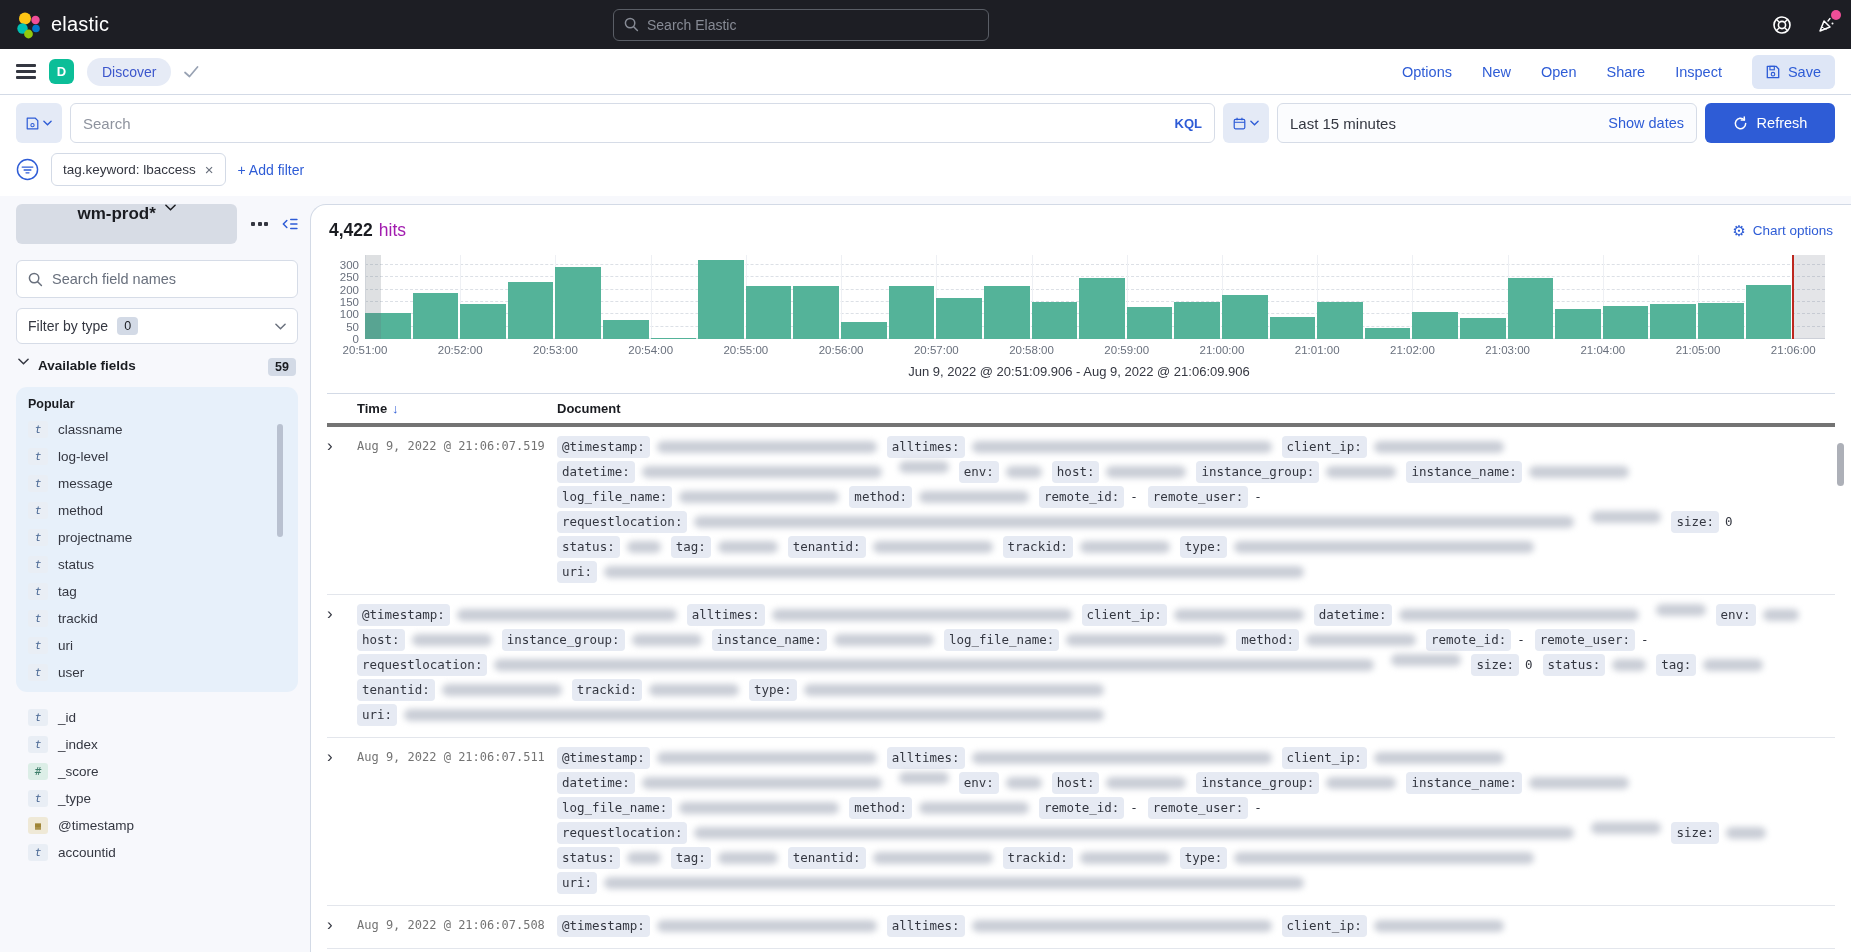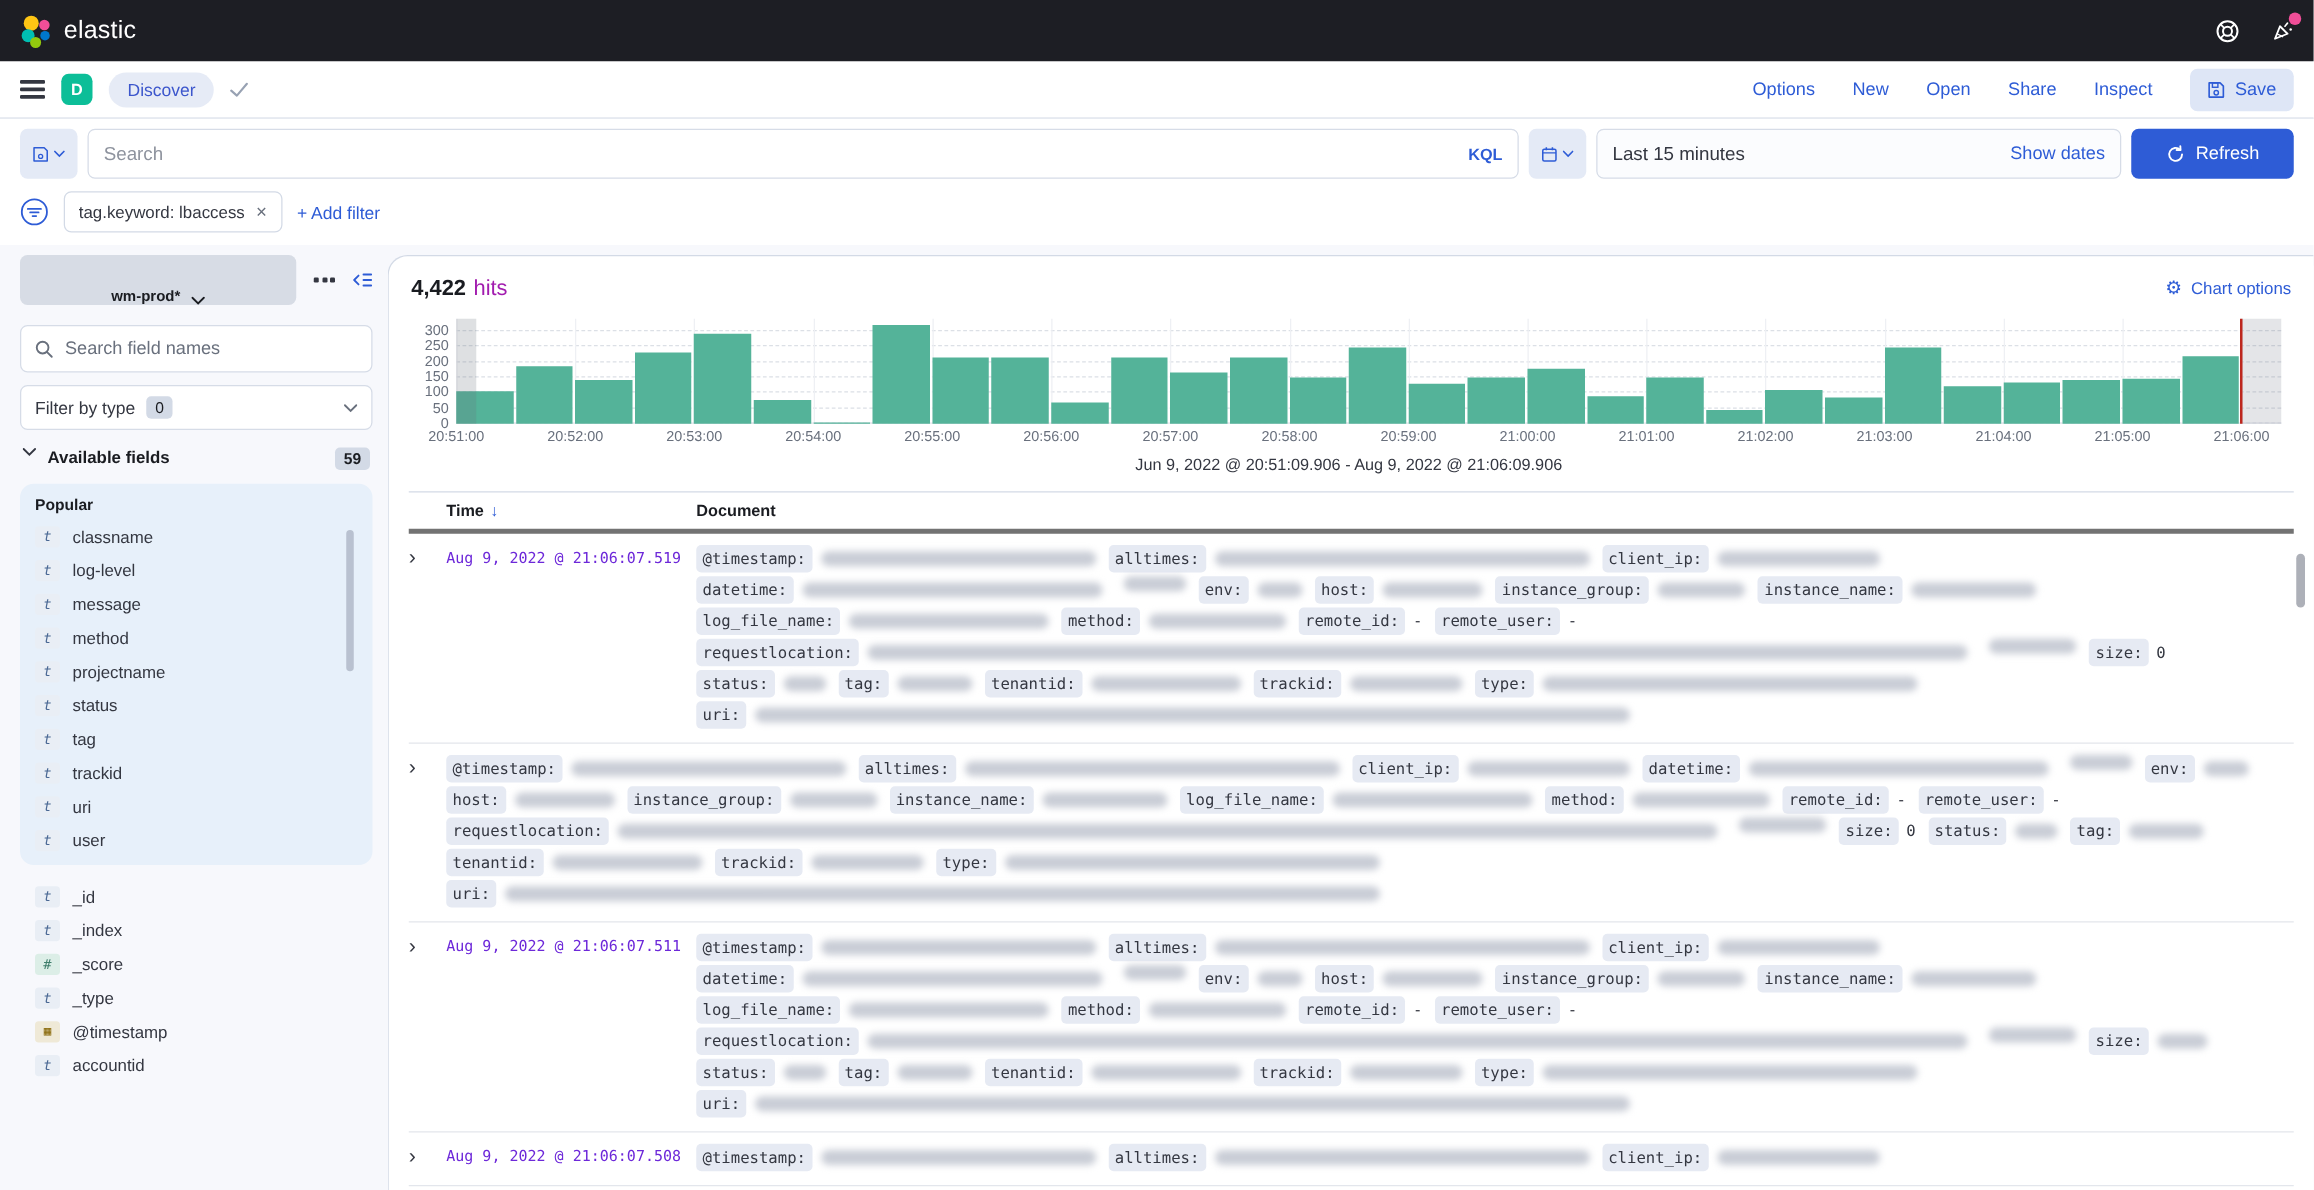--- a/index.html
+++ b/index.html
@@ -49,21 +49,21 @@
   .filter-chip { border:1px solid #D3DAE6; border-radius:6px; height:33px; display:flex; align-items:center;
     gap:9px; padding:0 11px; font-size:13.5px; color:#343741; background:#fff; cursor:pointer; }
   .chip-x { color:#69707D; font-size:15px; cursor:pointer; }
   .add-filter { color:#2E5CD6; font-size:14px; cursor:pointer; }
 
   
   .workspace { display:flex; background:#F7F8FC; height:775px; }
   .sidebar { width:310px; flex:none; padding:8px 12px 0 16px; position:relative; }
   .index-row { display:flex; align-items:center; gap:10px; }
   .index-btn { width:238px; height:40px; background:#D7DCE5; border:none; border-radius:6px; font-weight:700;
-    font-size:12px; color:#1A1C21; display:flex; align-items:flex-end; justify-content:center; gap:9px; cursor:pointer;
+    font-size:17px; color:#1A1C21; display:flex; align-items:flex-start; justify-content:center; gap:9px; cursor:pointer;
     font-family:"Liberation Sans",sans-serif; }
   .dots-icon { display:flex; gap:2.5px; cursor:pointer; padding:4px; }
   .dots-icon i { width:4px; height:4px; background:#343741; border-radius:1px; }
   .field-search { margin-top:16px; height:38px; border:1px solid #D6DCE7; border-radius:6px; background:#fff;
     display:flex; align-items:center; gap:9px; padding:0 11px; }
   .field-search .ph { color:#69707D; font-size:14.5px;text-align:right; }
   .type-filter { margin-top:10px; height:36px; border:1px solid #D6DCE7; border-radius:6px; background:#fff;
     display:flex; align-items:center; gap:9px; padding:0 11px; cursor:pointer; }
   .type-filter .lbl { font-size:14px; color:#343741; }
   .count-badge { background:#D3DAE6; border-radius:4px; padding:2px 7px; font-size:12.5px; color:#1A1C21; }
@@ -105,21 +105,21 @@
   .chart-sub { position:absolute; bottom:2px; left:0; right:0; text-align:center; font-size:13px; color:#343741; }
 
   
   .doc-table { margin-top:12px; border-top:1px solid #D3DAE6; }
   .thead { display:flex; align-items:center; padding:7px 0 7px 30px; border-bottom:4px solid #737373; }
   .th-time { width:200px; font-size:13px; font-weight:700; color:#1A1C21; display:flex; gap:5px; align-items:center; cursor:pointer; }
   .sort-arrow { color:#2E5CD6; font-size:13px; }
   .th-doc { font-size:13px; font-weight:700; color:#1A1C21; }
   .trow { display:flex; padding:9px 0 8px; border-bottom:1px solid #E3E6EC; }
   .chev { width:30px; padding-top:1px; font-size:17px; line-height:1; color:#343741; cursor:pointer; }
-  .ttime { width:200px; flex:none; font-family:"DejaVu Sans Mono", monospace; font-size:12px; color:#6d28d9; padding-top:3px; }
+  .ttime { width:200px; flex:none; font-family:"DejaVu Sans Mono", monospace; font-size:12px; color:#737373; padding-top:3px; }
   .tdoc { flex:1; line-height:22px; font-family:"DejaVu Sans Mono", monospace; font-size:12.5px; }
   .funit { display:inline-flex; align-items:center; margin:0 10px 3px 0; white-space:nowrap; vertical-align:top; }
   .pill { background:#E6EAF3; border-radius:4px; padding:0 5px; color:#343741; }
   .fval { margin-left:6px; color:#343741; }
   .blob { display:inline-block; height:12px; border-radius:6px; background:#C9CDD6; filter:blur(3px); margin-left:7px; }
   .table-scroll { position:absolute; right:7px; top:238px; width:7px; height:43px; background:#69707D; border-radius:4px; opacity:.55; cursor:grab; }
 
   svg { display:block; }
 </style>
 </head>
@@ -128,20 +128,27 @@
 <div class="topbar">
   <div class="brand">
     <svg width="28" height="28" viewBox="0 0 28 28">
       <circle cx="11" cy="7.5" r="6" fill="#FEC514"></circle>
       <circle cx="21.5" cy="9" r="4.2" fill="#F04E98"></circle>
       <circle cx="8.5" cy="17.5" r="5.2" fill="#00BFB3"></circle>
       <circle cx="22" cy="17.5" r="3.8" fill="#0077CC"></circle>
       <circle cx="14.5" cy="23" r="4.4" fill="#93C90E"></circle>
     </svg>
     <span class="brand-text">elastic</span>
+  </div>
+  <div class="top-search">
+    <svg width="15" height="15" viewBox="0 0 16 16">
+      <circle cx="6.5" cy="6.5" r="5" fill="none" stroke="#878B95" stroke-width="1.6"></circle>
+      <line x1="10.3" y1="10.3" x2="14.3" y2="14.3" stroke="#878B95" stroke-width="1.6" stroke-linecap="round"></line>
+    </svg>
+    <span class="ph">Search Elastic</span>
   </div>
   <div class="top-icons">
     <div class="top-icon">
       <svg width="20" height="20" viewBox="0 0 20 20">
         <circle cx="10" cy="10" r="8" fill="none" stroke="#fff" stroke-width="1.6"></circle>
         <circle cx="10" cy="10" r="3.6" fill="none" stroke="#fff" stroke-width="1.6"></circle>
         <line x1="4.5" y1="4.5" x2="7.3" y2="7.3" stroke="#fff" stroke-width="1.4"></line>
         <line x1="15.5" y1="4.5" x2="12.7" y2="7.3" stroke="#fff" stroke-width="1.4"></line>
         <line x1="4.5" y1="15.5" x2="7.3" y2="12.7" stroke="#fff" stroke-width="1.4"></line>
         <line x1="15.5" y1="15.5" x2="12.7" y2="12.7" stroke="#fff" stroke-width="1.4"></line>

